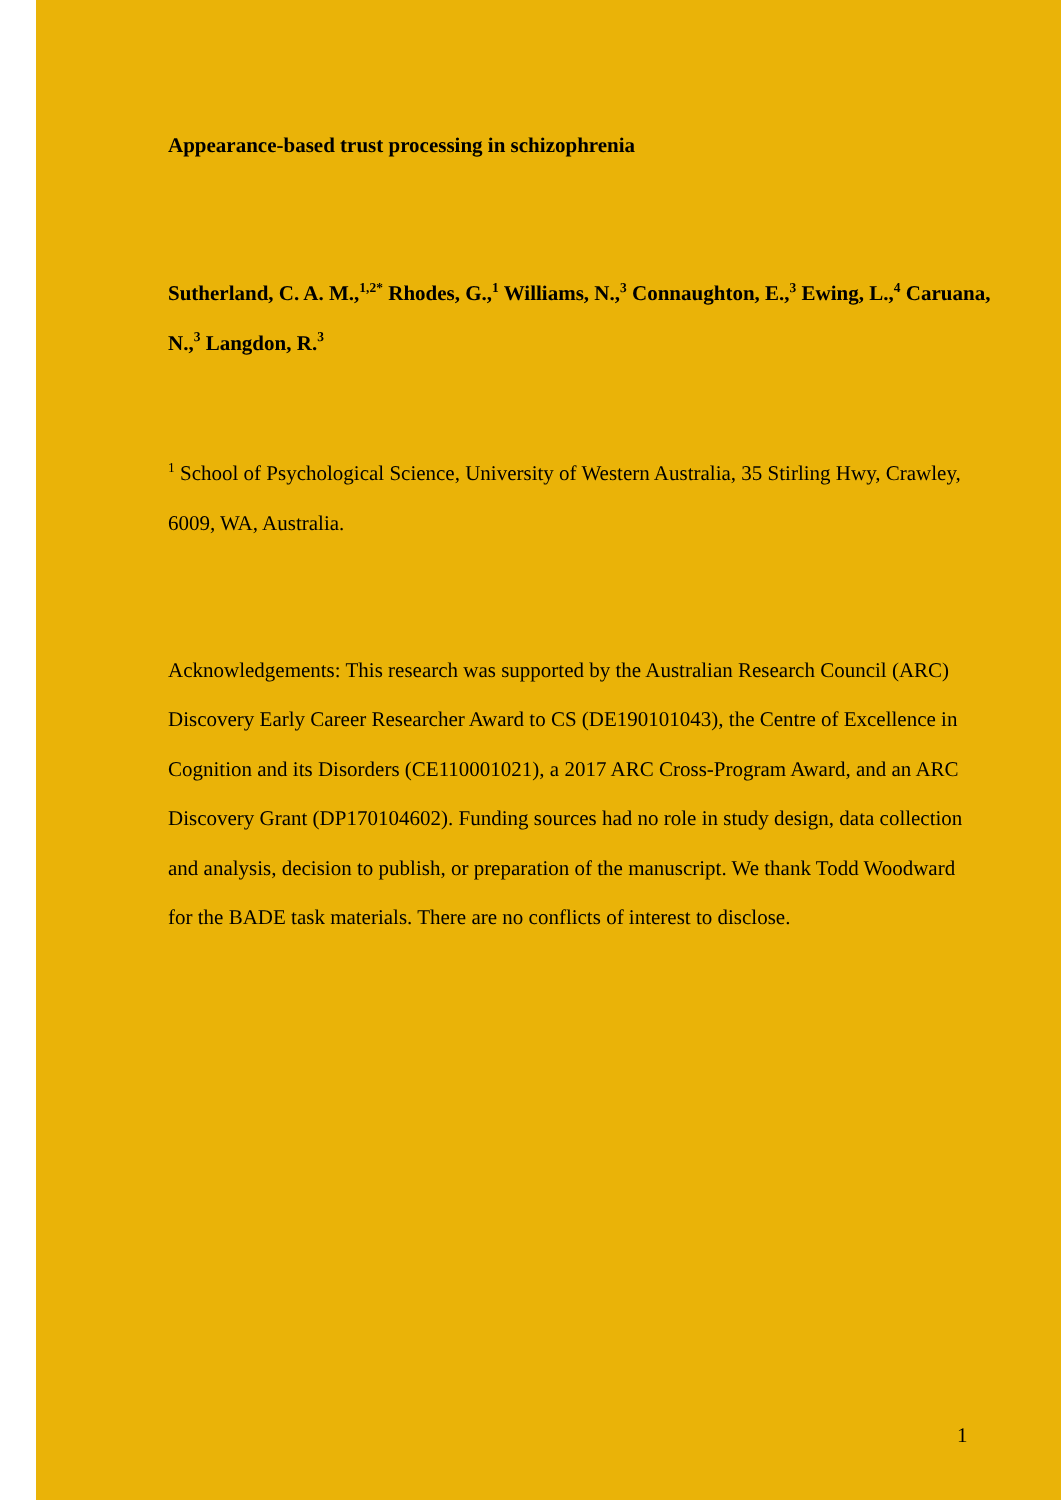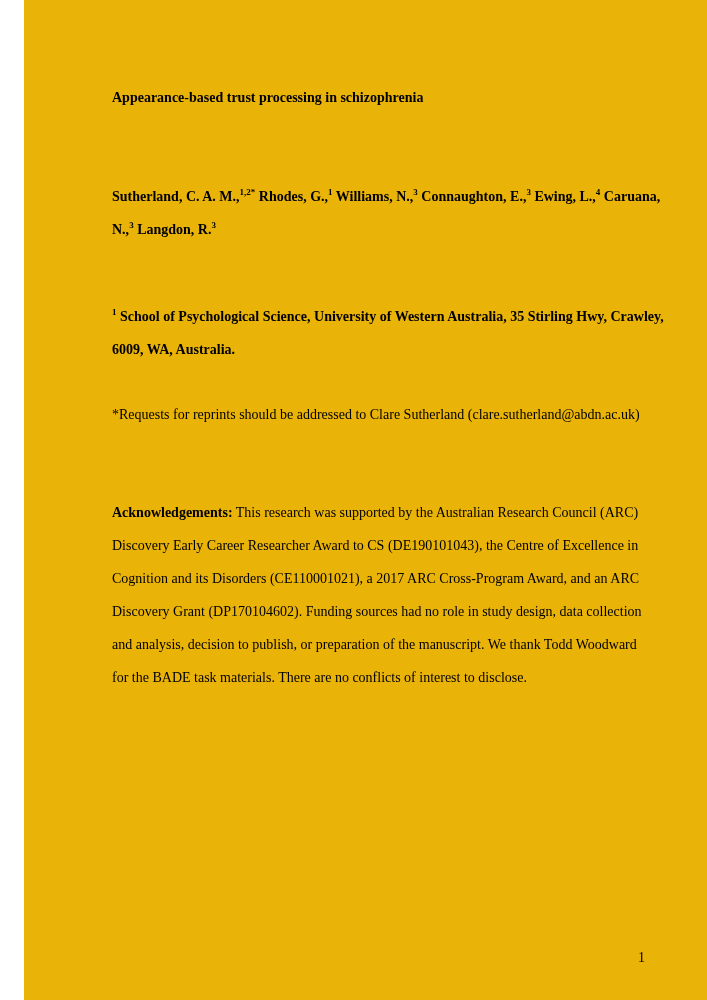--- a/index.html
+++ b/index.html
@@ -25,31 +25,30 @@
     font-size: 14px;
     font-weight: bold;
     margin: 0;
   }
   .authors {
     margin: 66px -25px 0 0;
     font-weight: bold;
   }
   .affiliations {
     margin: 54px -20px 0 0;
-    font-weight: bold;
   }
   .reprints {
     margin: 32px 0 0 0;
     white-space: nowrap;
   }
   .ack {
     margin: 65px 0 0 0;
   }
   .bold {
-    font-weight: bold;
+    font-weight: normal;
     text-align: right;
   }
   sup {
     font-size: 9px;
     line-height: 0;
     vertical-align: super;
   }
   .pagenum {
     position: absolute;
     right: 86px;
@@ -64,19 +63,18 @@
 <div class="sheet">
 
   <h1 class="title">Appearance-based trust processing in schizophrenia</h1>
 
   <p class="authors">Sutherland, C. A. M.,<sup>1,2*</sup> Rhodes, G.,<sup>1</sup> Williams, N.,<sup>3</sup> Connaughton, E.,<sup>3</sup> Ewing, L.,<sup>4</sup> Caruana, N.,<sup>3</sup> Langdon, R.<sup>3</sup></p>
 
   <div class="affiliations">
       <div><sup>1</sup> School of Psychological Science, University of Western Australia, 35 Stirling Hwy, Crawley, 6009, WA, Australia.</div>
     </div>
 
-  <p class="reprints">*Requests for reprints should be addressed to Clare Sutherland (clare.sutherland@abdn.ac.uk)</p>
 
   <p class="ack"><span class="bold">Acknowledgements:</span><span> This research was supported by the Australian Research Council (ARC) Discovery Early Career Researcher Award to CS (DE190101043), the Centre of Excellence in Cognition and its Disorders (CE110001021), a 2017 ARC Cross-Program Award, and an ARC Discovery Grant (DP170104602). Funding sources had no role in study design, data collection and analysis, decision to publish, or preparation of the manuscript. We thank Todd Woodward for the BADE task materials. There are no conflicts of interest to disclose.</span></p>
 
   <div class="pagenum">1</div>
 
 </div>
 
 </body></html>

